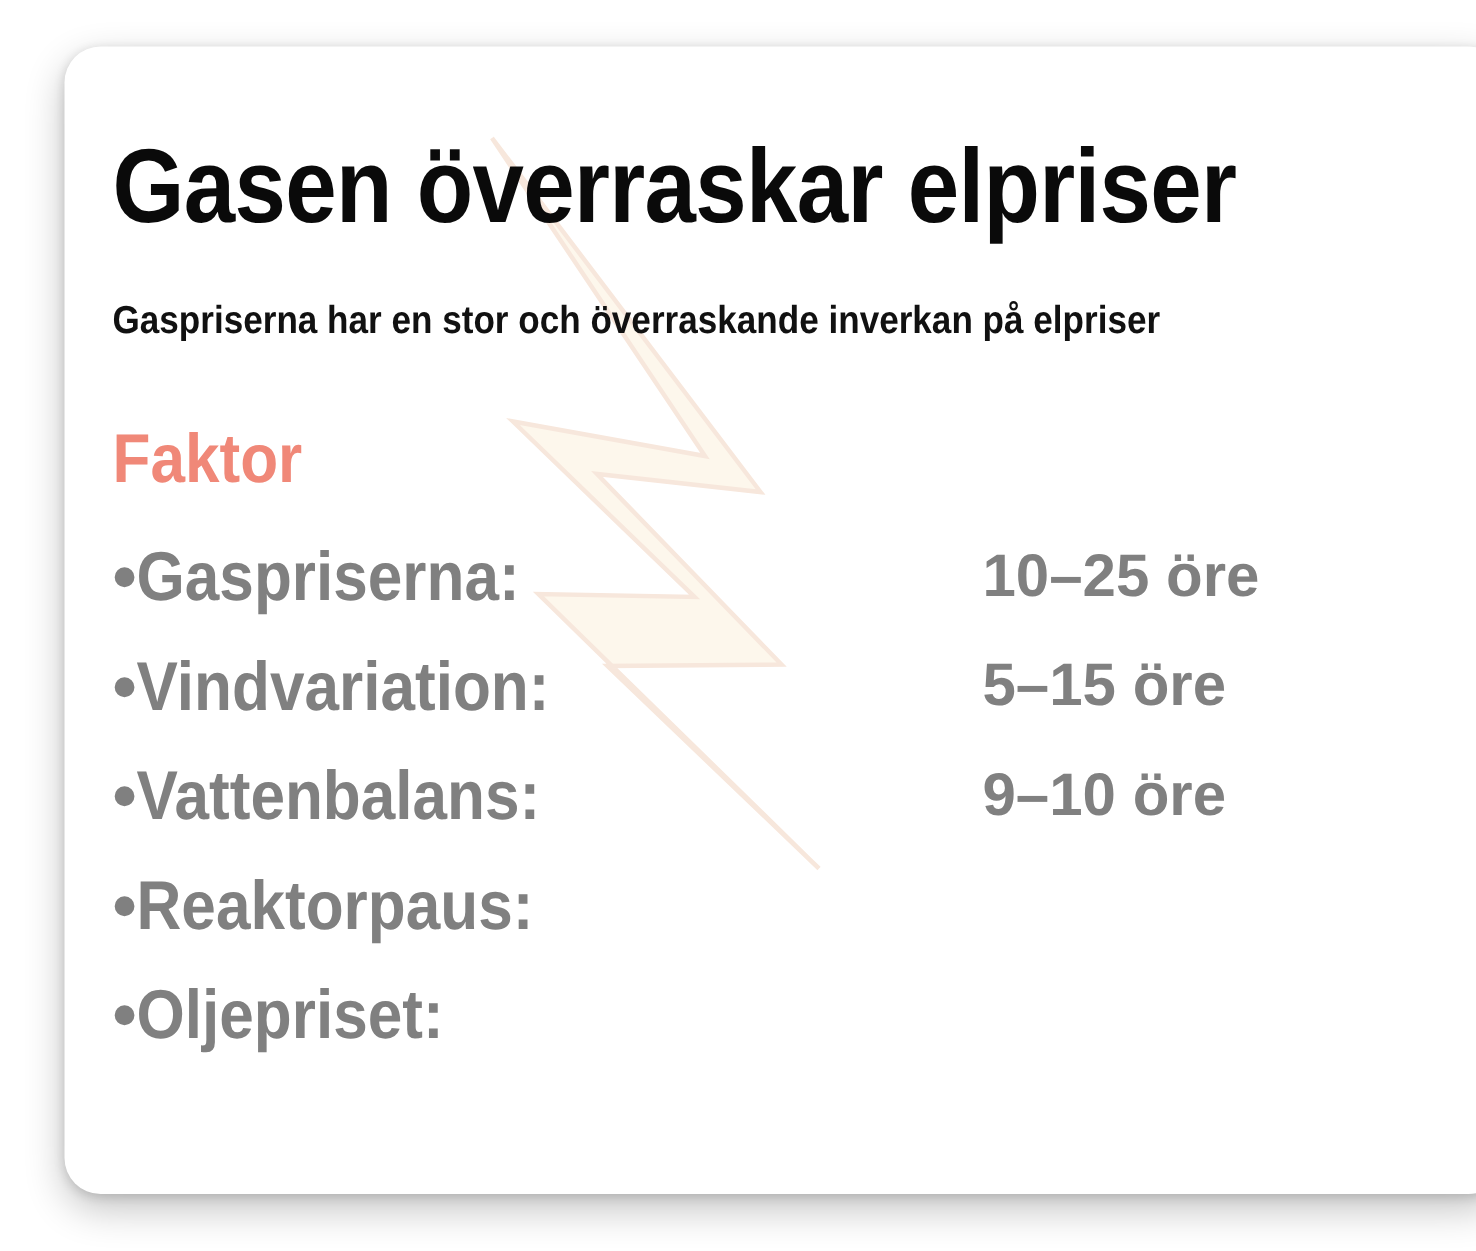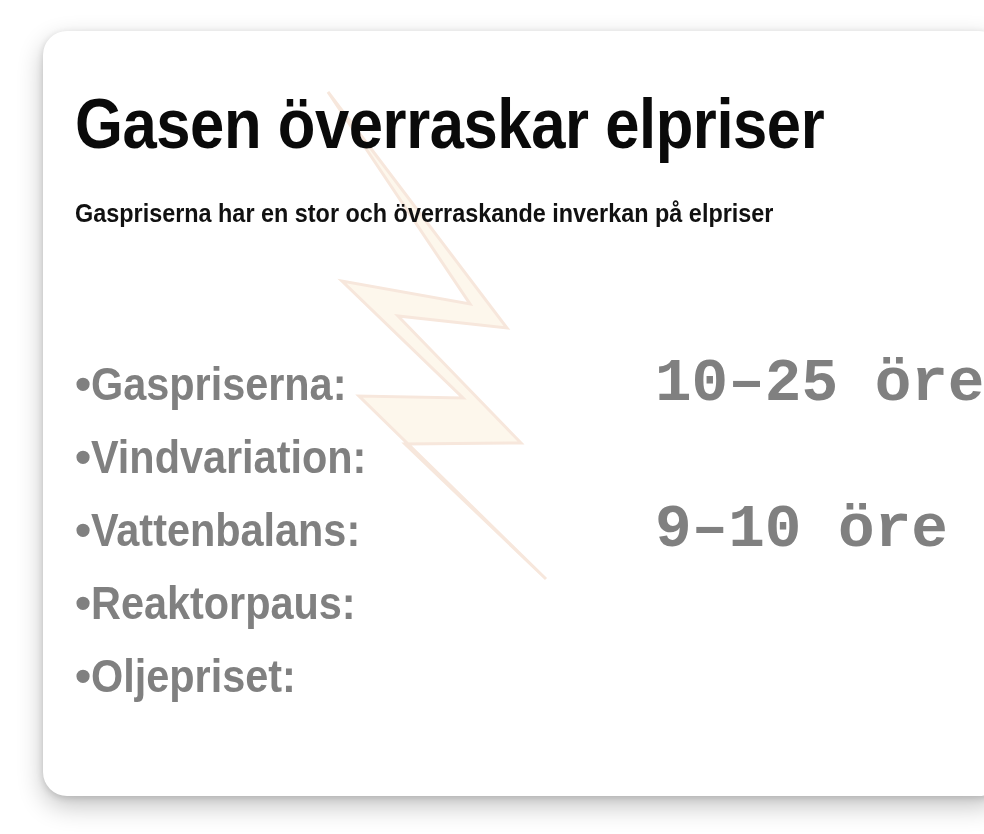--- a/index.html
+++ b/index.html
@@ -137,25 +137,25 @@
     font-size: 46px;
     line-height: 58px;
     font-weight: 700;
     color: #808080;
     font-family: "Liberation Sans Narrow", "Liberation Sans", sans-serif;
     transform: scaleX(0.90);
     transform-origin: left center;
   }
 
   .impact-text {
-    font-size: 61px;
+    font-size: 40px;
     line-height: 58px;
     font-weight: 700;
     color: #808080;
-    font-family: Liberation Mono, monospace;
+    font-family: Liberation Sans, sans-serif;
     transform: scaleX(0.90);
     transform-origin: left center;
   }
 </style>
 </head>
 <body>
 
 <div id="stage">
 
   <div id="card">
@@ -166,36 +166,42 @@
 
     <div id="content">
 
       <div class="title">Gasen överraskar elpriser</div>
 
       <div class="subtitle">Gaspriserna har en stor och överraskande inverkan på elpriser</div>
 
       <div class="table">
 
         <div class="row header">
+          <div class="cell-left">
+            <span class="hdr-text">Faktor</span>
+          </div>
         </div>
 
         <div class="row">
           <div class="cell-left">
             <span class="bullet">•</span>
             <span class="factor-text">Gaspriserna:</span>
           </div>
           <div class="cell-right">
             <span class="impact-text">10–25 öre</span>
           </div>
         </div>
 
         <div class="row">
           <div class="cell-left">
             <span class="bullet">•</span>
             <span class="factor-text">Vindvariation:</span>
+          </div>
+          <div class="cell-right">
+            <span class="impact-text">5–15 öre</span>
           </div>
         </div>
 
         <div class="row">
           <div class="cell-left">
             <span class="bullet">•</span>
             <span class="factor-text">Vattenbalans:</span>
           </div>
           <div class="cell-right">
             <span class="impact-text">9–10 öre</span>

